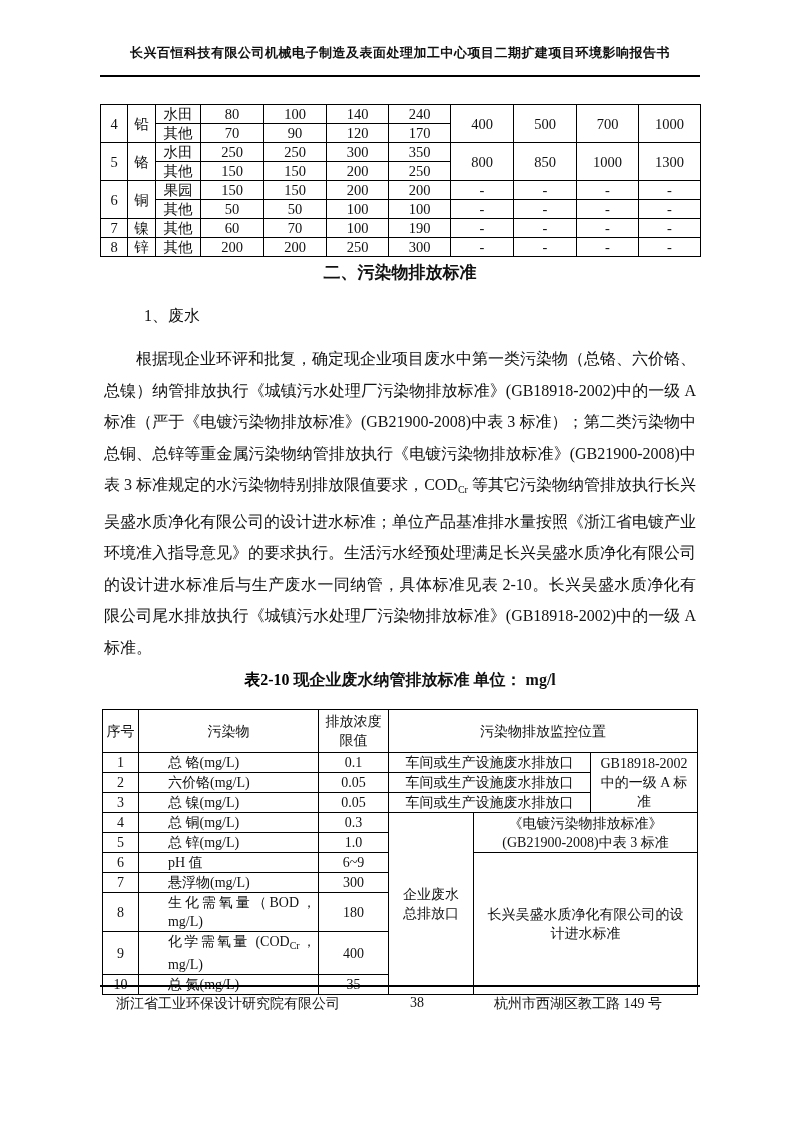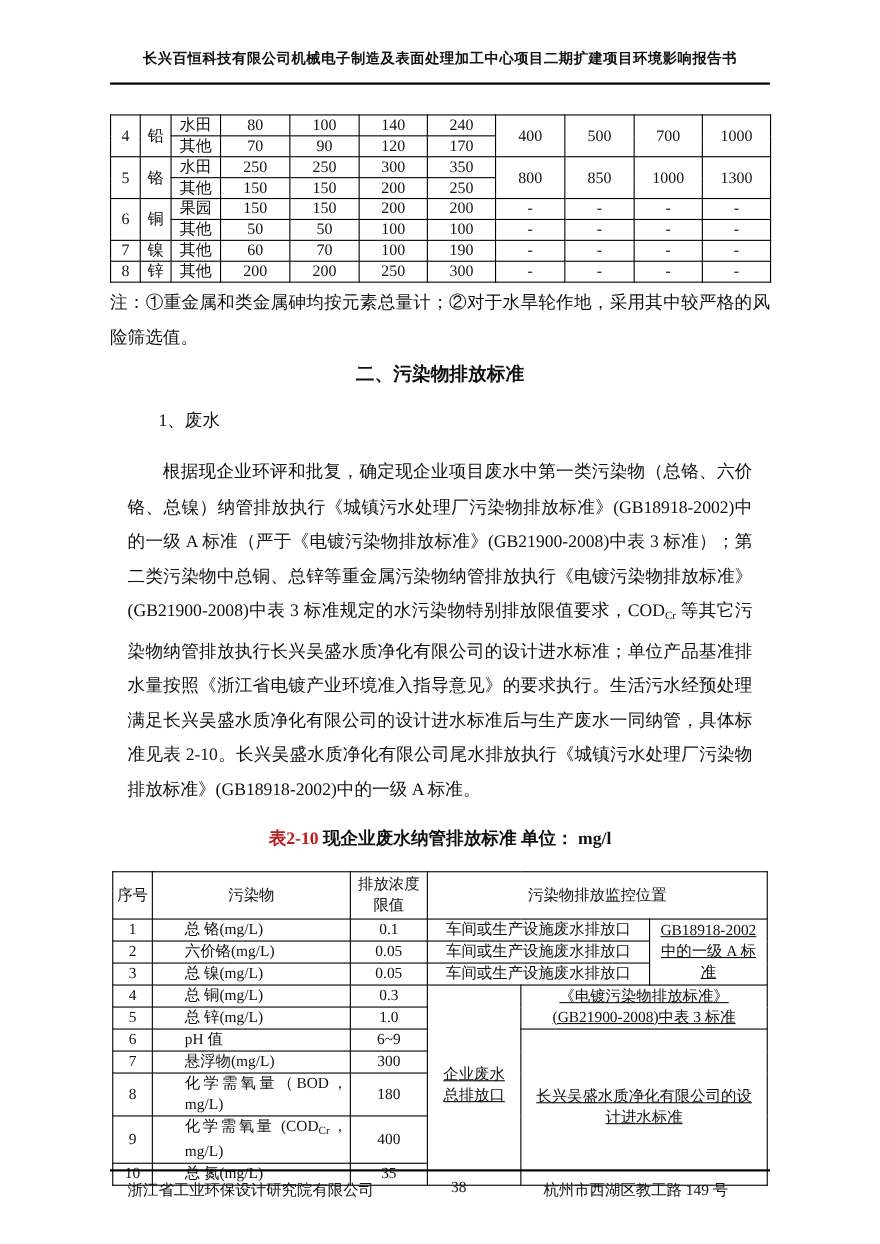--- a/index.html
+++ b/index.html
@@ -20,38 +20,38 @@
   td, th { border:1px solid #000; text-align:center; vertical-align:middle;
            padding:0 2px; overflow:hidden; }
 
   .soil-table { width:600px; margin-top:27px; font-size:14.5px; }
   .soil-table td { height:18px; line-height:18px; }
 
   .note { margin:3px 0 0 0; font-size:16px; line-height:32px; text-align:justify; }
 
   .h2 { margin:0; font-size:17px; line-height:31px; font-weight:bold;text-align:center; }
   .sub { margin:12px; font-size:16px; line-height:31px; padding-left:32px; }
-  .para { margin:16px; font-size:16px; line-height:31.5px; text-align:justify;
+  .para { margin:4px; font-size:16px; line-height:31.5px; text-align:justify;
           text-indent:32px; }
   sub { font-size:10px; vertical-align:-3px; }
 
   .caption { text-align:center; font-size:16px; font-weight:bold;
              line-height:26px; margin-top:3px; }
-  .caption .blue { color:#b91c1c;margin-top:28px; }
+  .caption .blue { color:#000000;margin-top:28px; }
 
   .std-table { width:595px; margin:4px auto 0 auto; font-size:14px; }
   .std-table th { font-weight:normal; height:42px; line-height:19px; }
   .std-table td { height:19px; line-height:19px; }
   .std-table td.tall { height:38px; }
   .std-table td.name { text-align:left; padding-left:29px; }
   .std-table td.jst  { text-align:justify; text-justify:inter-character; }
-  .std-table td.wrap { line-height:19px; padding:0 9px;text-decoration:underline; }
+  .std-table td.wrap { line-height:19px; padding:0 9px; }
 
   .footer {
-    position:absolute; top:1063px; left:100px; width:600px;
+    position:absolute; top:985px; left:100px; width:600px;
     border-top:2px solid #000; display:flex; justify-content:space-between;
     font-size:14px; padding-top:8px; box-sizing:border-box;
   }
   .footer .fl { padding-left:16px; }
   .footer .fr { padding-right:38px;text-align:center; }
 </style>
 </head>
 <body>
 
 <div class="page">
@@ -161,21 +161,20 @@
           <td>250</td>
           <td>300</td>
           <td>-</td>
           <td>-</td>
           <td>-</td>
           <td>-</td>
         </tr>
       </tbody>
     </table>
 
-    <p class="note">注：①重金属和类金属砷均按元素总量计；②对于水旱轮作地，采用其中较严格的风险筛选值。</p>
 
     <p class="h2">二、污染物排放标准</p>
     <p class="sub">1、废水</p>
 
     <p class="para"><span>根据现企业环评和批复，确定现企业项目废水中第一类污染物（总铬、六价铬、总镍）纳管排放执行《城镇污水处理厂污染物排放标准》(GB18918-2002)中的一级 A 标准（严于《电镀污染物排放标准》(GB21900-2008)中表 3 标准）；第二类污染物中总铜、总锌等重金属污染物纳管排放执行《电镀污染物排放标准》(GB21900-2008)中表 3 标准规定的水污染物特别排放限值要求，COD</span><sub>Cr</sub><span> 等其它污染物纳管排放执行长兴吴盛水质净化有限公司的设计进水标准；单位产品基准排水量按照《浙江省电镀产业环境准入指导意见》的要求执行。生活污水经预处理满足长兴吴盛水质净化有限公司的设计进水标准后与生产废水一同纳管，具体标准见表 2-10。长兴吴盛水质净化有限公司尾水排放执行《城镇污水处理厂污染物排放标准》(GB18918-2002)中的一级 A 标准。</span></p>
 
     <p class="caption"><span class="blue">表2-10</span>  <span>现企业废水纳管排放标准  单位：  mg/l</span></p>
 
     <table class="std-table">
       <colgroup>
@@ -230,21 +229,21 @@
           <td>6~9</td>
           <td colspan="2" rowspan="5" class="wrap">长兴吴盛水质净化有限公司的设计进水标准</td>
         </tr>
         <tr>
           <td>7</td>
           <td class="name">悬浮物(mg/L)</td>
           <td>300</td>
         </tr>
         <tr>
           <td>8</td>
-          <td class="name jst tall">化学需氧量（BOD，mg/L)</td>
+          <td class="name jst tall">生化需氧量（BOD，mg/L)</td>
           <td class="tall">180</td>
         </tr>
         <tr>
           <td>9</td>
           <td class="name jst tall"><span>化学需氧量 (COD</span><sub>Cr</sub><span>，mg/L)</span></td>
           <td class="tall">400</td>
         </tr>
         <tr>
           <td>10</td>
           <td class="name">总  氮(mg/L)</td>

